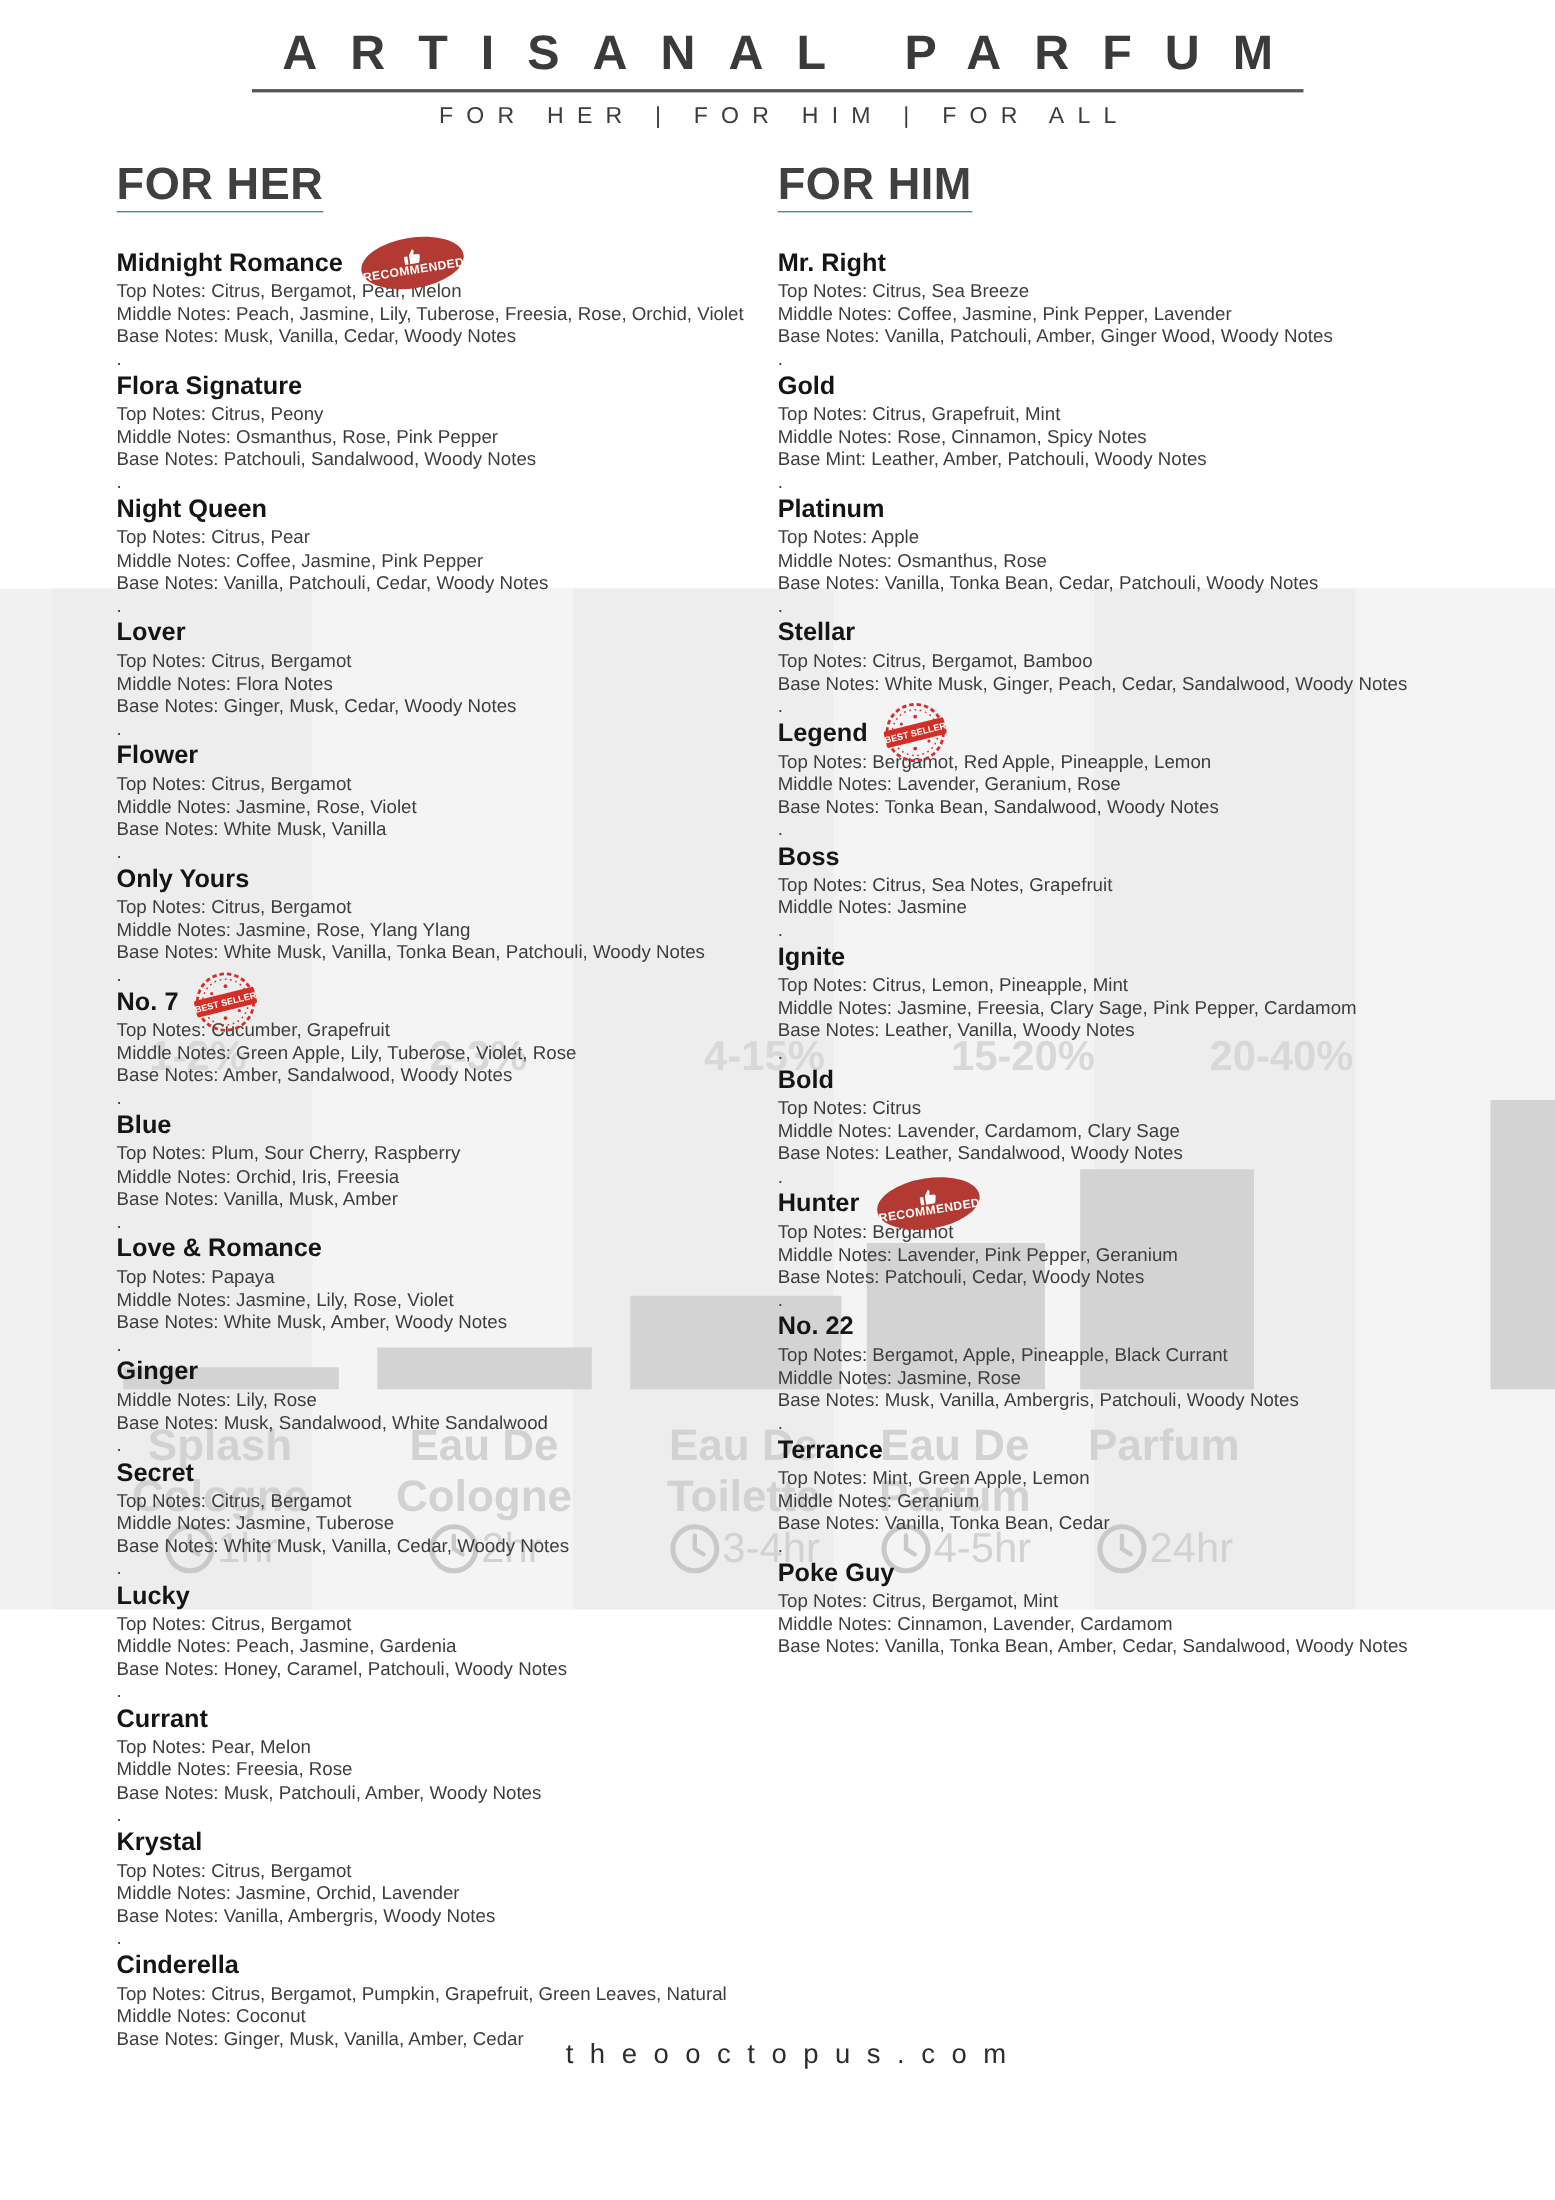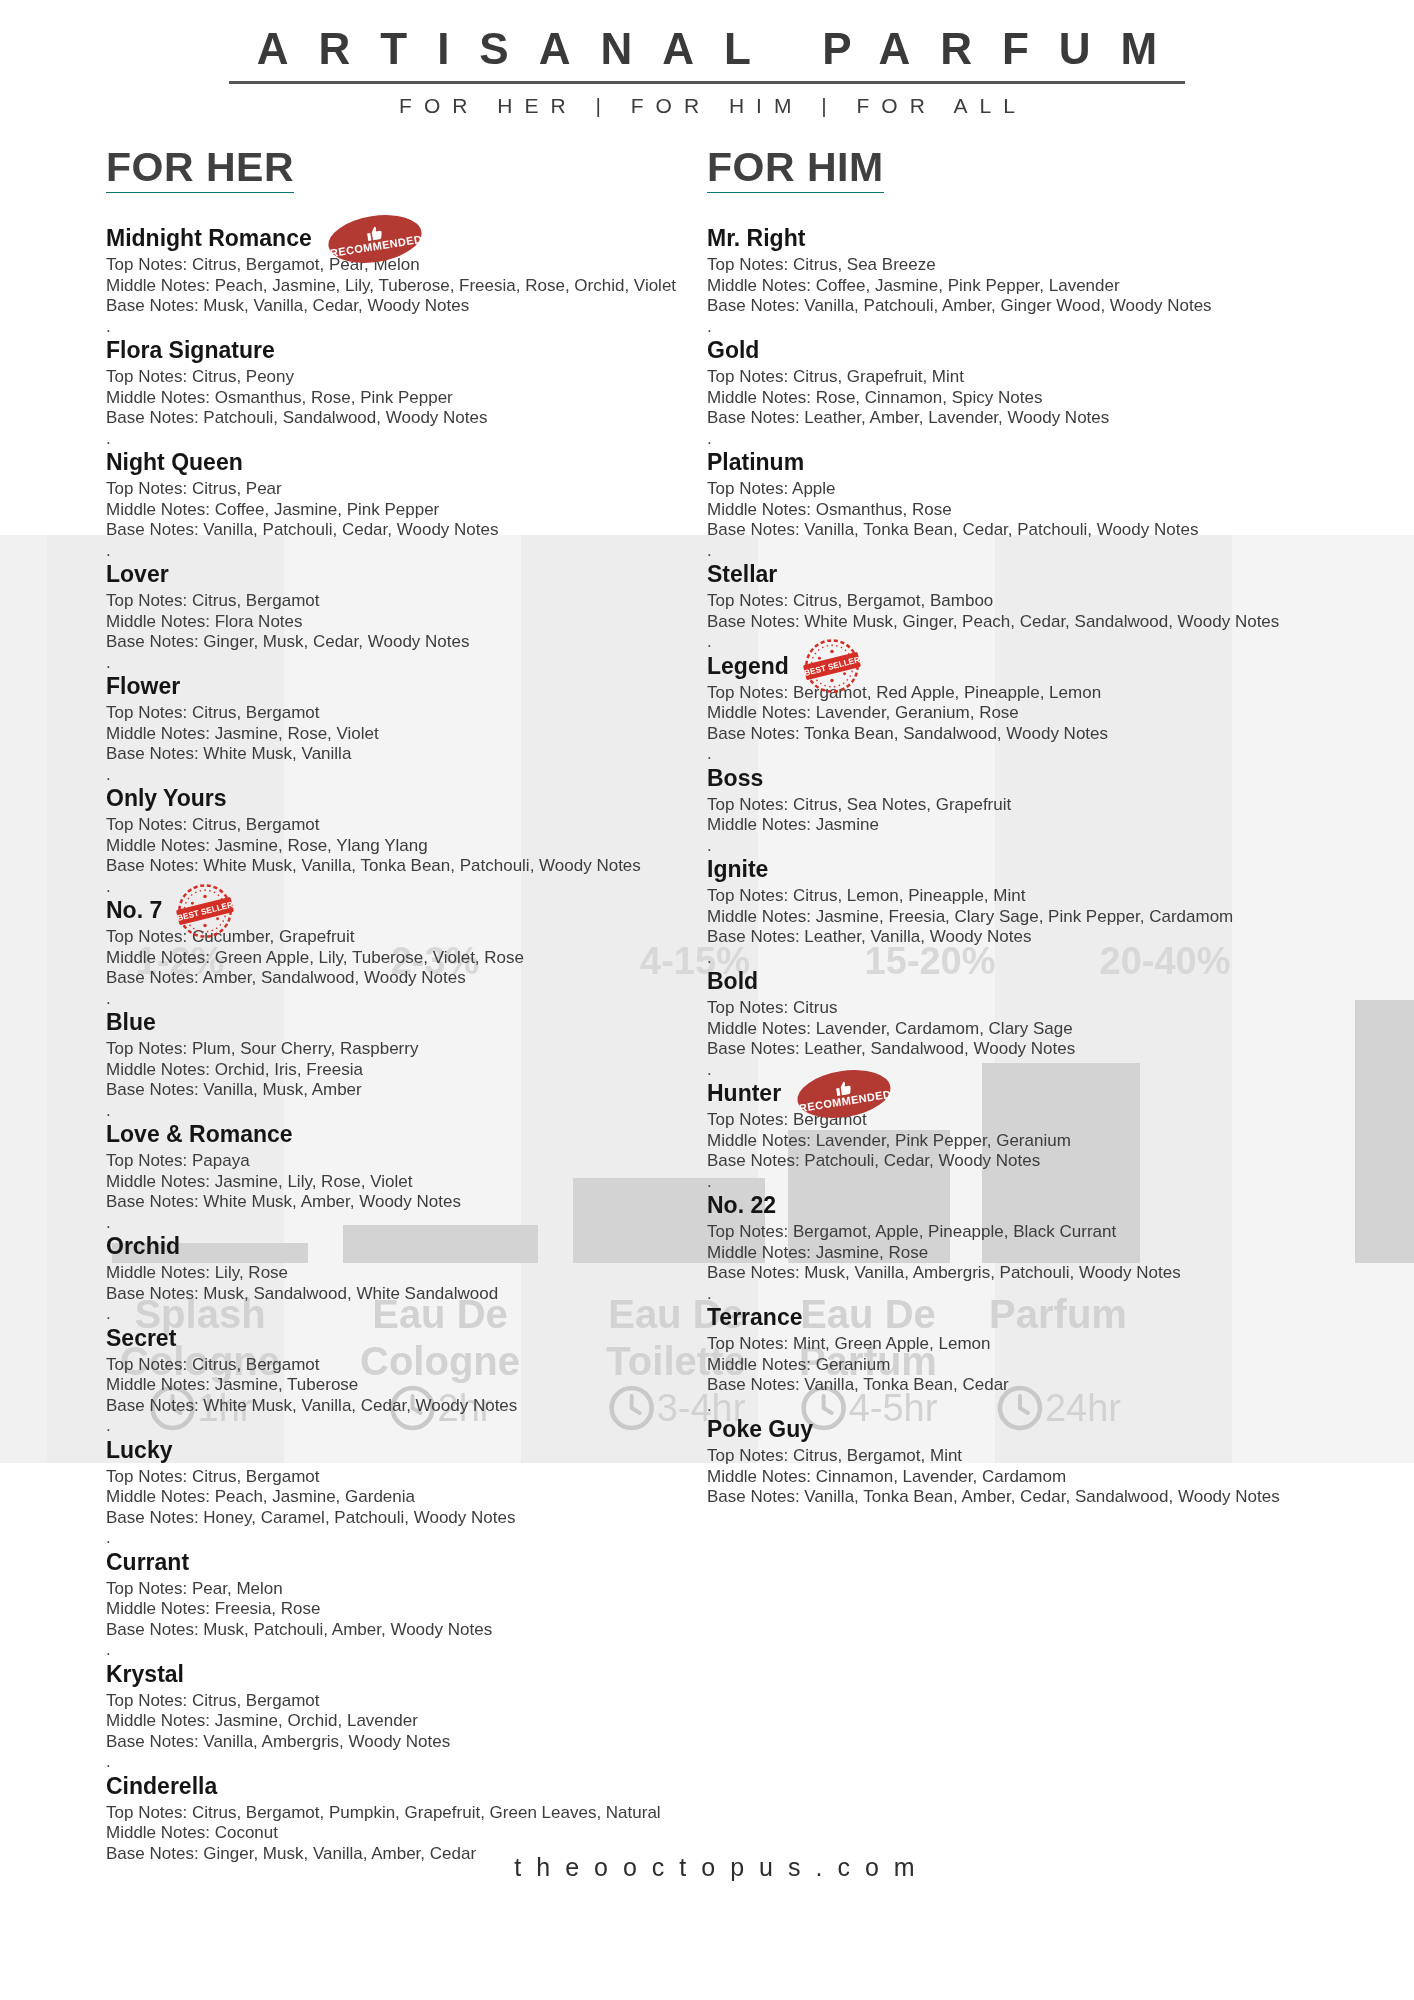--- a/index.html
+++ b/index.html
@@ -227,21 +227,21 @@
         <div class="title-row">
           <span class="pname">Love &amp; Romance</span>
         </div>
         <div class="note">Top Notes: Papaya</div>
         <div class="note">Middle Notes: Jasmine, Lily, Rose, Violet</div>
         <div class="note">Base Notes: White Musk, Amber, Woody Notes</div>
         <div class="dot">.</div>
       </div>
       <div class="entry">
         <div class="title-row">
-          <span class="pname">Orchid</span>
+          <span class="pname">Ginger</span>
         </div>
         <div class="note">Middle Notes: Lily, Rose</div>
         <div class="note">Base Notes: Musk, Sandalwood, White Sandalwood</div>
         <div class="dot">.</div>
       </div>
       <div class="entry">
         <div class="title-row">
           <span class="pname">Secret</span>
         </div>
         <div class="note">Top Notes: Citrus, Bergamot</div>
@@ -298,21 +298,21 @@
         <div class="note">Middle Notes: Coffee, Jasmine, Pink Pepper, Lavender</div>
         <div class="note">Base Notes: Vanilla, Patchouli, Amber, Ginger Wood, Woody Notes</div>
         <div class="dot">.</div>
       </div>
       <div class="entry">
         <div class="title-row">
           <span class="pname">Gold</span>
         </div>
         <div class="note">Top Notes: Citrus, Grapefruit, Mint</div>
         <div class="note">Middle Notes: Rose, Cinnamon, Spicy Notes</div>
-        <div class="note">Base Notes: Leather, Amber, Lavender, Woody Notes</div>
+        <div class="note">Base Mint: Leather, Amber, Patchouli, Woody Notes</div>
         <div class="dot">.</div>
       </div>
       <div class="entry">
         <div class="title-row">
           <span class="pname">Platinum</span>
         </div>
         <div class="note">Top Notes: Apple</div>
         <div class="note">Middle Notes: Osmanthus, Rose</div>
         <div class="note">Base Notes: Vanilla, Tonka Bean, Cedar, Patchouli, Woody Notes</div>
         <div class="dot">.</div>

